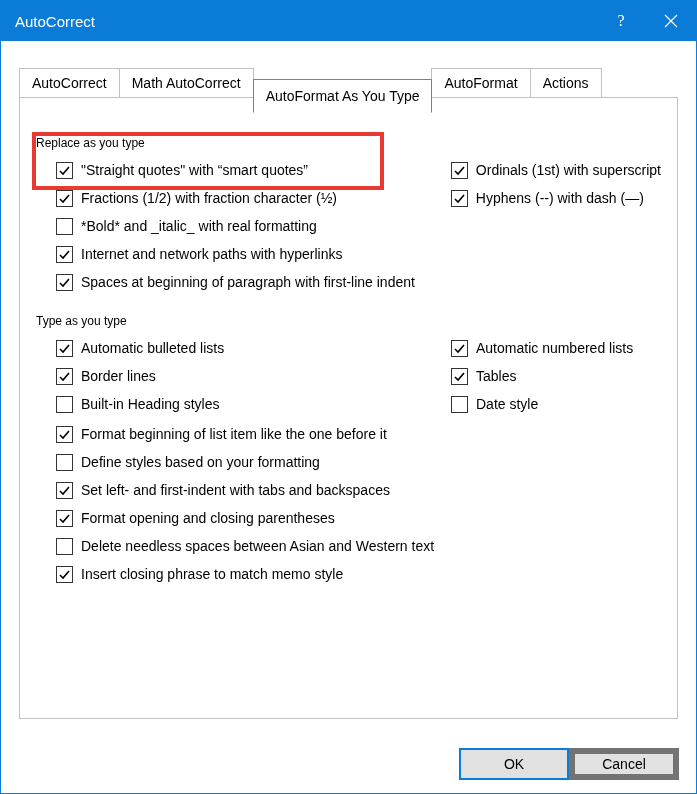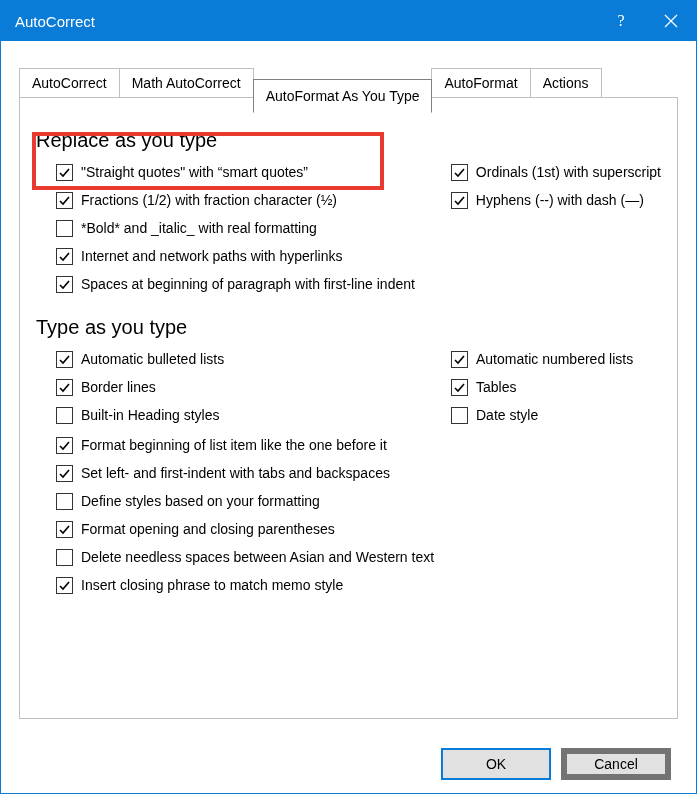--- a/index.html
+++ b/index.html
@@ -64,22 +64,22 @@
     top: 16px;
   }
   .tab-panel {
     border: 1px solid #c0c0c0;
     margin-top: 0;
     padding: 14px 16px 18px 16px;
     position: relative;
     height: 622px;
   }
   .section-title {
-    margin: 17px 0 10px 0;
-    font-size: 20px;
+    margin: 24px 0 10px 0;
+    font-size: 12px;
   }
   .row {
     display: flex;
   }
   .col-left { width: 395px; }
   .col-right { flex: 1; }
   .chk {
     display: flex;
     align-items: center;
     margin: 2px 0 11px 20px;
@@ -96,24 +96,23 @@
   }
   .chk .box svg { display: block; }
   .chk .lbl { line-height: 1.2; white-space: nowrap; }
   .highlight-frame {
     position: absolute;
     border: 4px solid #e83a2e;
     pointer-events: none;
   }
   .buttons {
     position: absolute;
-    right: 26px;
+    right: 18px;
     bottom: 14px;
     display: flex;
-    gap: 10px;
   }
   .btn {
     width: 110px;
     height: 32px;
     border: 6px solid #737373;
     background: #e1e1e1;
     display: flex;
     align-items: center;
     justify-content: center;
     font-size: 14px;
@@ -262,32 +261,32 @@
     <div class="full" id="auto-list">
         <div class="chk">
           <span class="box">
             <svg width="13" height="13" viewBox="0 0 13 13">
               <path d="M2 7 L5 10 L11 3" stroke="#000" stroke-width="1.6" fill="none"></path>
             </svg>
           </span>
           <span class="lbl">Format beginning of list item like the one before it</span>
         </div>
         <div class="chk">
+          <span class="box"></span>
+          <span class="lbl">Define styles based on your formatting</span>
+        </div>
+        <div class="chk">
           <span class="box">
             <svg width="13" height="13" viewBox="0 0 13 13">
               <path d="M2 7 L5 10 L11 3" stroke="#000" stroke-width="1.6" fill="none"></path>
             </svg>
           </span>
           <span class="lbl">Set left- and first-indent with tabs and backspaces</span>
         </div>
         <div class="chk">
-          <span class="box"></span>
-          <span class="lbl">Define styles based on your formatting</span>
-        </div>
-        <div class="chk">
           <span class="box">
             <svg width="13" height="13" viewBox="0 0 13 13">
               <path d="M2 7 L5 10 L11 3" stroke="#000" stroke-width="1.6" fill="none"></path>
             </svg>
           </span>
           <span class="lbl">Format opening and closing parentheses</span>
         </div>
         <div class="chk">
           <span class="box"></span>
           <span class="lbl">Delete needless spaces between Asian and Western text</span>

